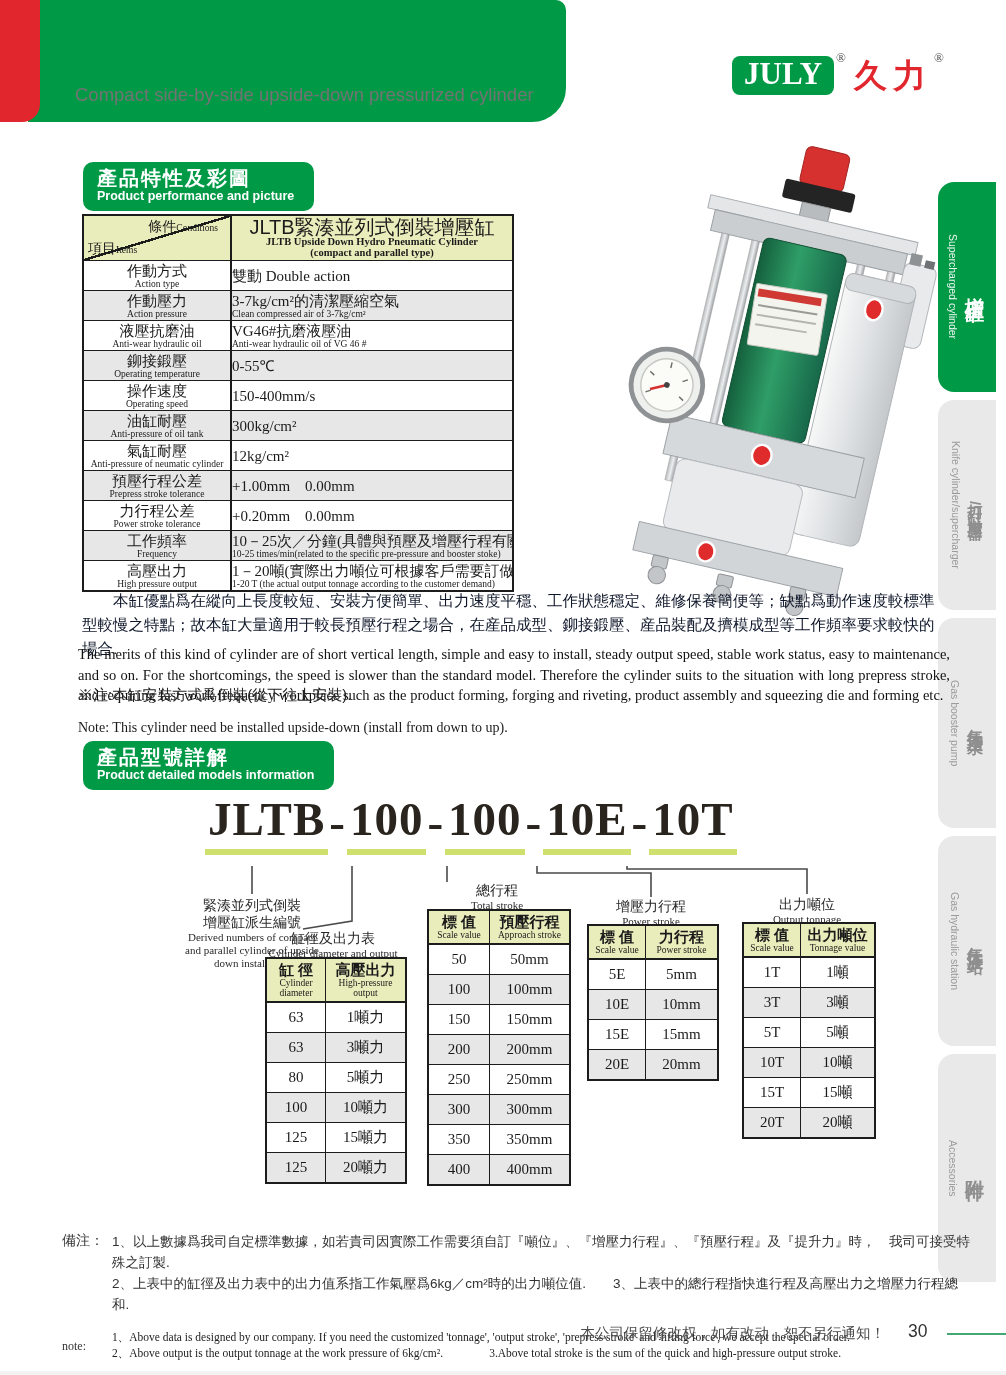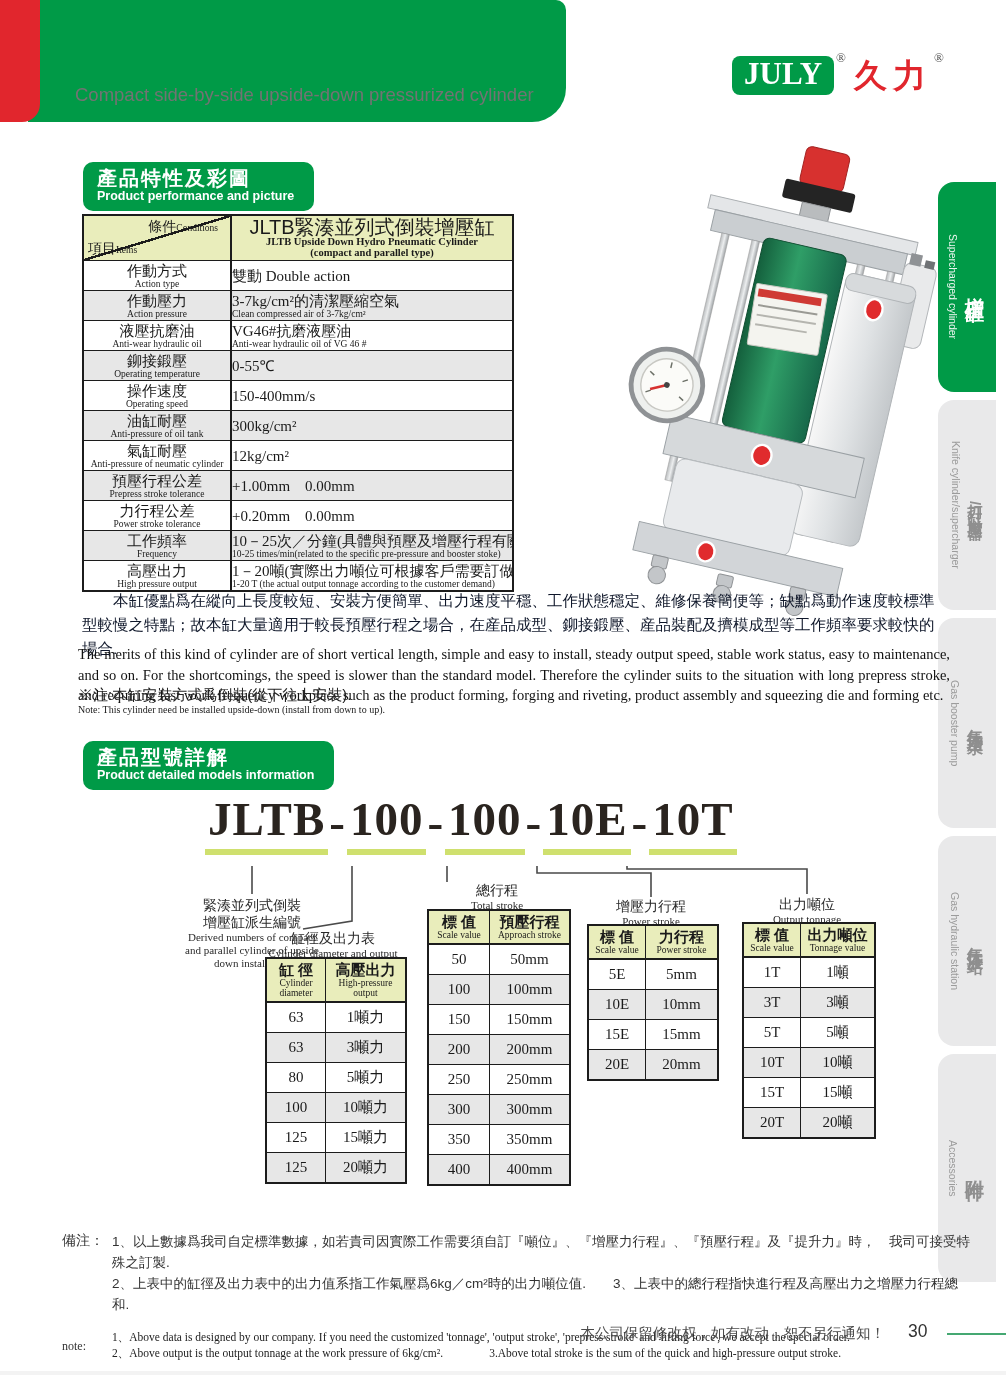--- a/index.html
+++ b/index.html
@@ -47,21 +47,21 @@
          font-family:"Liberation Serif",serif;overflow:hidden;}
   .v-zh{font-size:15px;line-height:16px;white-space:nowrap;}
   .v-en{font-size:9.5px;line-height:10px;}
   .v-en:empty{display:none;}
   
   .para-zh{position:absolute;left:82px;top:589px;width:866px;font-size:15.5px;line-height:1.55;
            text-indent:2em;color:#0f172a;}
   .para-en{position:absolute;left:78px;top:644px;width:872px;font-size:14.5px;line-height:1.42;
            font-family:"Liberation Serif",serif;text-align:justify;color:#111;}
   .inst-zh{position:absolute;left:78px;top:686px;font-size:15px;color:#222;}
-  .inst-en{position:absolute;left:78px;top:704px;font-size:10px;font-family:"Liberation Serif",serif;}
+  .inst-en{position:absolute;left:78px;top:720px;font-size:14px;font-family:"Liberation Serif",serif;}
   
   .model{position:absolute;left:205px;top:795px;display:flex;align-items:flex-end;
          font-family:"Liberation Serif",serif;font-weight:bold;font-size:47px;color:#2a241f;letter-spacing:1px;}
   .model span{display:inline-block;line-height:1.05;}
   .model span.odd{border-bottom:6px solid #cfe06e;padding:0 3px 5px;}
   .model span.even{padding:0 1px 5px;transform:translateY(-3px);}
   .leaders{position:absolute;left:0;top:0;width:1006px;height:1375px;pointer-events:none;}
   
   .mlabel{position:absolute;text-align:center;color:#2a2a2a;}
   .mlabel .lz{font-size:14px;line-height:17px;}

